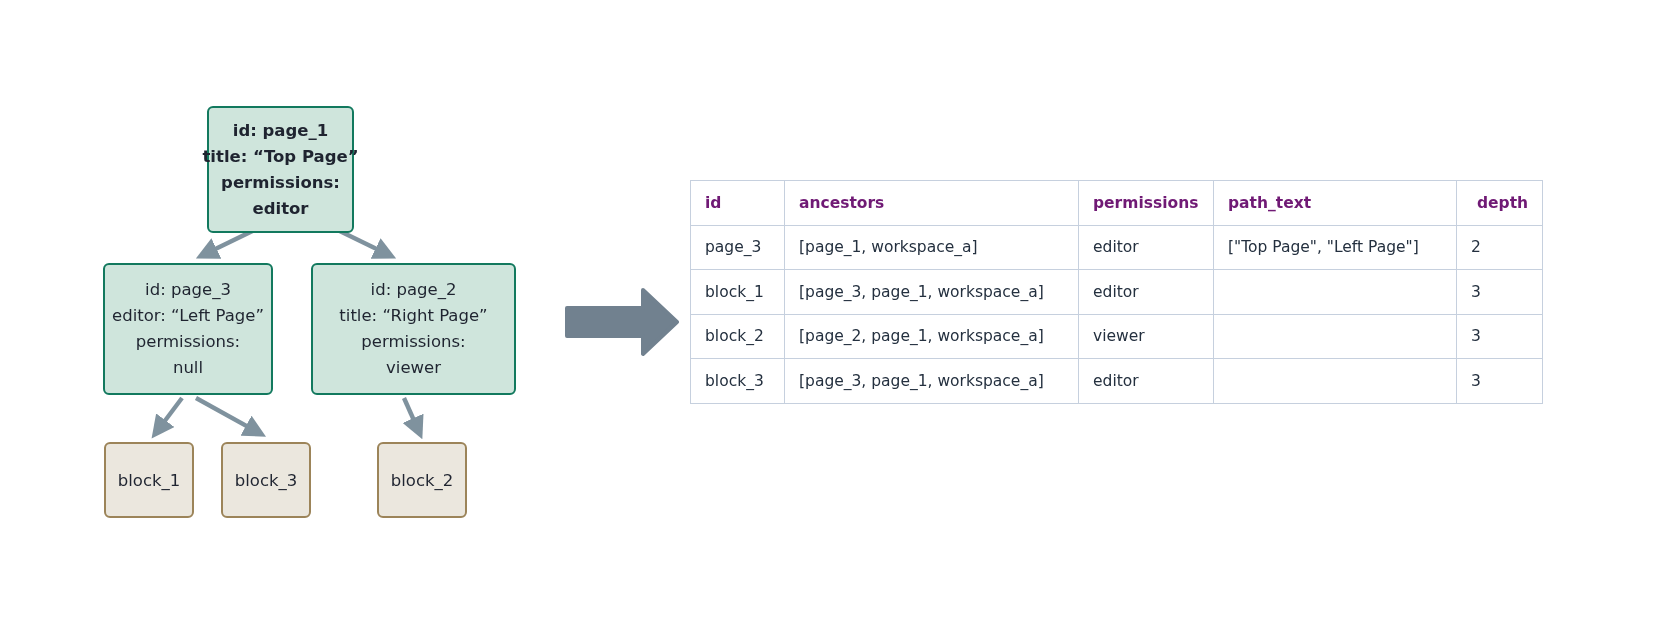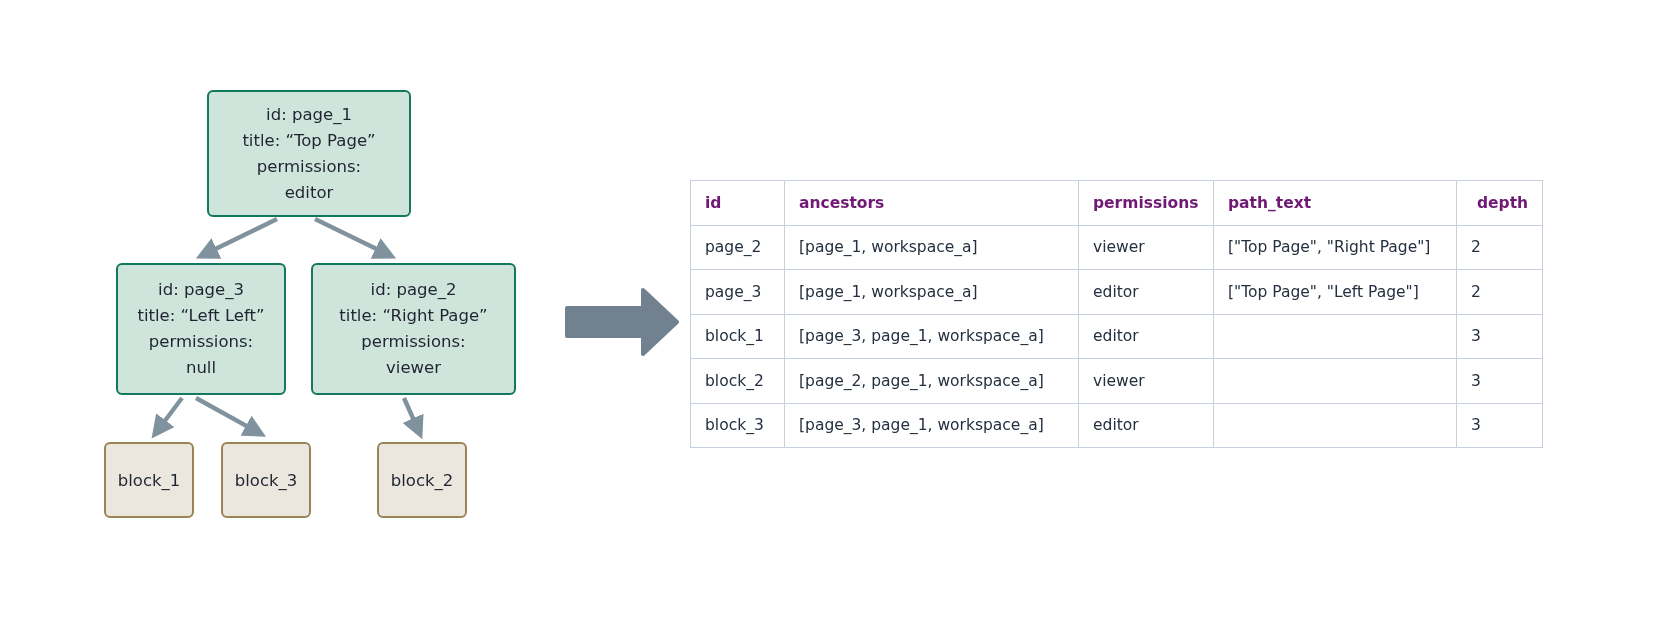--- a/index.html
+++ b/index.html
@@ -56,22 +56,22 @@
     font-size: 16.5px;
     line-height: 26px;
     text-align: center;
     display: flex;
     flex-direction: column;
     align-items: center;
     justify-content: center;
   }
   .page-node .ln { display: block; white-space: nowrap; }
 
-  #node-page_1 { left: 207px; top: 90px;  width: 204px; height: 127px; }
-  #node-page_3 { left: 116px; top: 263px; width: 170px; height: 132px; text-align: center; }
+  #node-page_1 { left: 207px; top: 106px;  width: 147px; height: 127px; font-weight: bold; }
+  #node-page_3 { left: 103px; top: 263px; width: 170px; height: 132px; text-align: center; }
   #node-page_2 { left: 311px; top: 263px; width: 205px; height: 132px; }
 
   .block-node {
     position: absolute;
     box-sizing: border-box;
     background: #ebe7de;
     border: 2px solid #9c8459;
     border-radius: 6px;
     color: #1f2430;
     font-size: 16.5px;
@@ -153,21 +153,21 @@
 
   <div class="page-node" id="node-page_1">
     <span class="ln">id: page_1</span>
     <span class="ln">title: “Top Page”</span>
     <span class="ln">permissions:</span>
     <span class="ln">editor</span>
   </div>
 
   <div class="page-node" id="node-page_3">
     <span class="ln">id: page_3</span>
-    <span class="ln">title: “Left Left”</span>
+    <span class="ln">editor: “Left Page”</span>
     <span class="ln">permissions:</span>
     <span class="ln">null</span>
   </div>
 
   <div class="page-node" id="node-page_2">
     <span class="ln">id: page_2</span>
     <span class="ln">title: “Right Page”</span>
     <span class="ln">permissions:</span>
     <span class="ln">viewer</span>
   </div>
@@ -186,27 +186,20 @@
     <tr>
       <th class="col-id">id</th>
       <th class="col-anc">ancestors</th>
       <th class="col-perm">permissions</th>
       <th class="col-path">path_text</th>
       <th class="col-depth">depth</th>
     </tr>
   </thead>
   <tbody>
     <tr>
-      <td>page_2</td>
-      <td>[page_1, workspace_a]</td>
-      <td>viewer</td>
-      <td>["Top Page", "Right Page"]</td>
-      <td>2</td>
-    </tr>
-    <tr>
       <td>page_3</td>
       <td>[page_1, workspace_a]</td>
       <td>editor</td>
       <td>["Top Page", "Left Page"]</td>
       <td>2</td>
     </tr>
     <tr>
       <td>block_1</td>
       <td>[page_3, page_1, workspace_a]</td>
       <td>editor</td>

